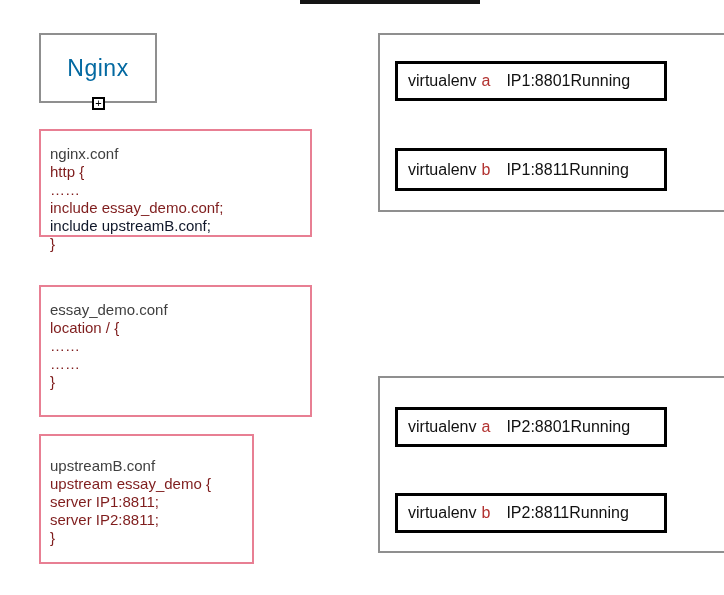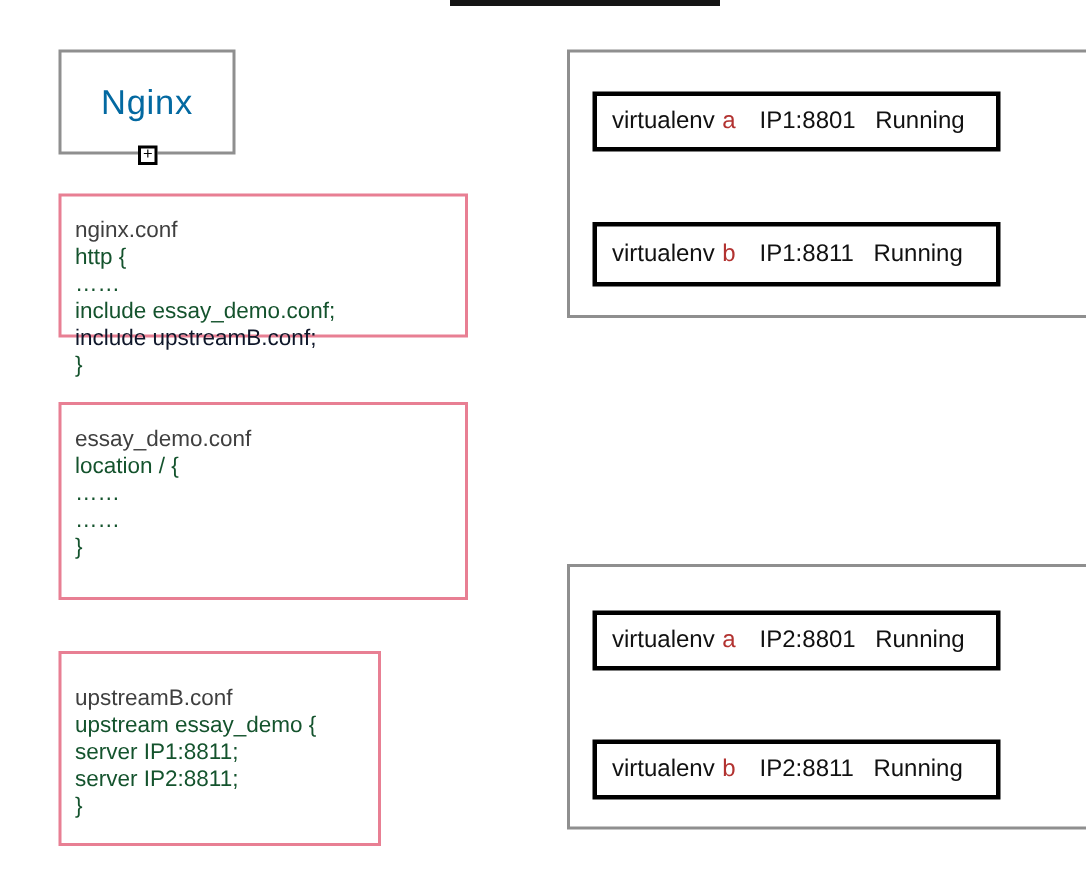--- a/index.html
+++ b/index.html
@@ -21,25 +21,25 @@
     position:absolute;left:92px;top:97px;width:13px;height:13px;box-sizing:border-box;
     border:2px solid #000;background:#fff;z-index:3;
     display:flex;align-items:center;justify-content:center;
     font-size:11px;line-height:9px;color:#000;cursor:pointer;
   }
   
   .config-box{
     position:absolute;border:2px solid #e87f93;box-sizing:border-box;background:#fff;
     padding:14px 8px 0 9px;font-size:15px;line-height:18px;
   }
-  .cfg-box-1{left:39px;top:129px;width:273px;height:96px;}
-  .cfg-box-2{left:39px;top:268px;width:273px;height:132px;}
+  .cfg-box-1{left:39px;top:129px;width:273px;height:108px;}
+  .cfg-box-2{left:39px;top:285px;width:273px;height:132px;}
   .cfg-box-3{left:39px;top:434px;width:215px;height:130px;padding-top:21px;}
   .cfg-title{color:#3f3f3f;}
-  .cfg-line[data-color="red"]{color:#14532d;}
+  .cfg-line[data-color="red"]{color:#7f1d1d;}
   .cfg-line[data-color="green"]{color:#0f172a;}
   
   .step-label{
     position:absolute;left:328px;top:248px;
     font-size:30px;font-weight:bold;color:#c5300c;letter-spacing:0.5px;
   }
   
   .server-group{
     position:absolute;width:382px;border:2px solid #8f8f8f;box-sizing:border-box;background:#fff;
   }
@@ -50,21 +50,21 @@
     border:3px solid #000;background:#fff;
     display:flex;align-items:center;padding-left:10px;
     font-size:16px;color:#111;white-space:nowrap;
   }
   .group-1 .srv-a{top:26px;}
   .group-1 .srv-b{top:113px;height:43px;}
   .group-2 .srv-a{top:29px;}
   .group-2 .srv-b{top:115px;}
   .server-env{color:#b23230;margin-left:5px;}
   .server-address{margin-left:16px;}
-  .server-status{margin-left:13px;}
+  .server-status{}
 </style>
 </head>
 <body>
 
 <div class="canvas">
 
   <div class="top-artifact"></div>
 
   <div class="nginx-node">
     <span class="nginx-node-label">Nginx</span>

